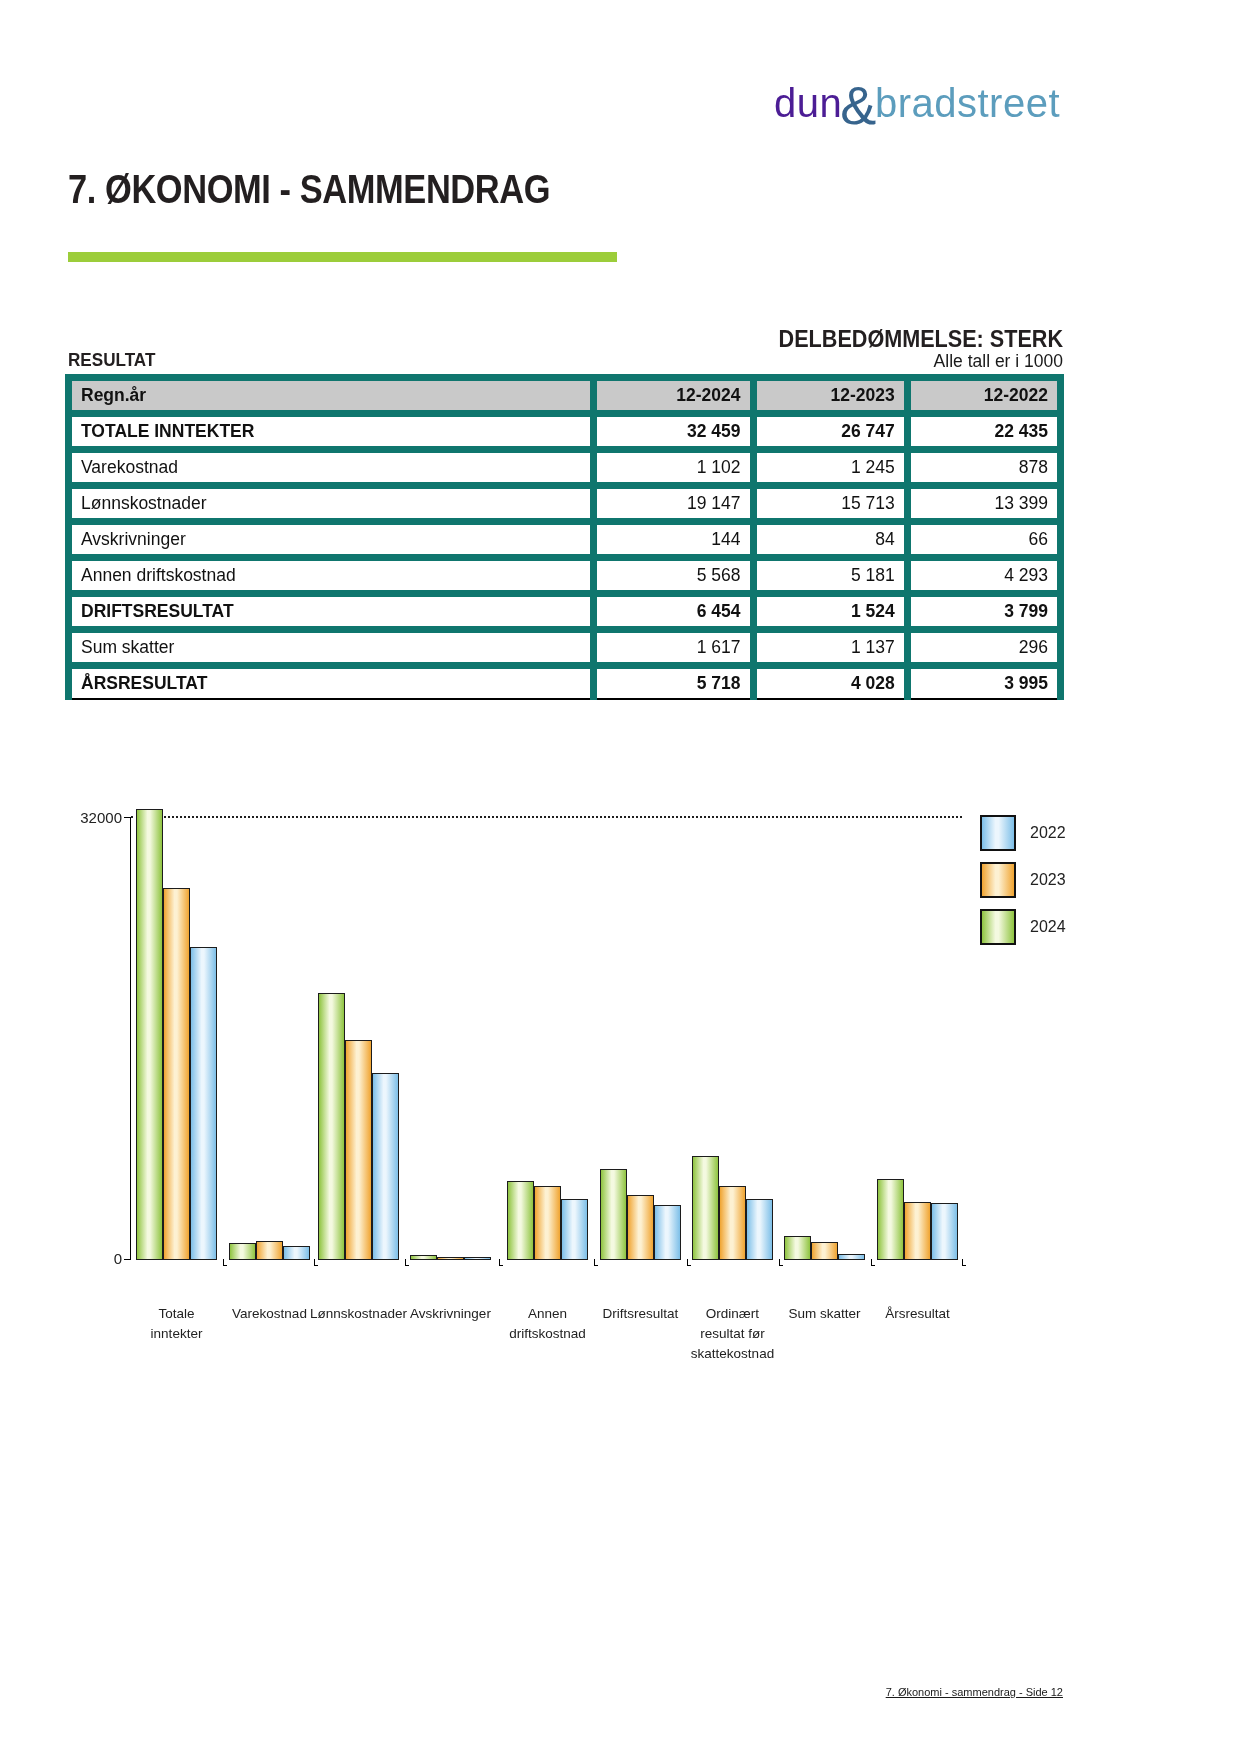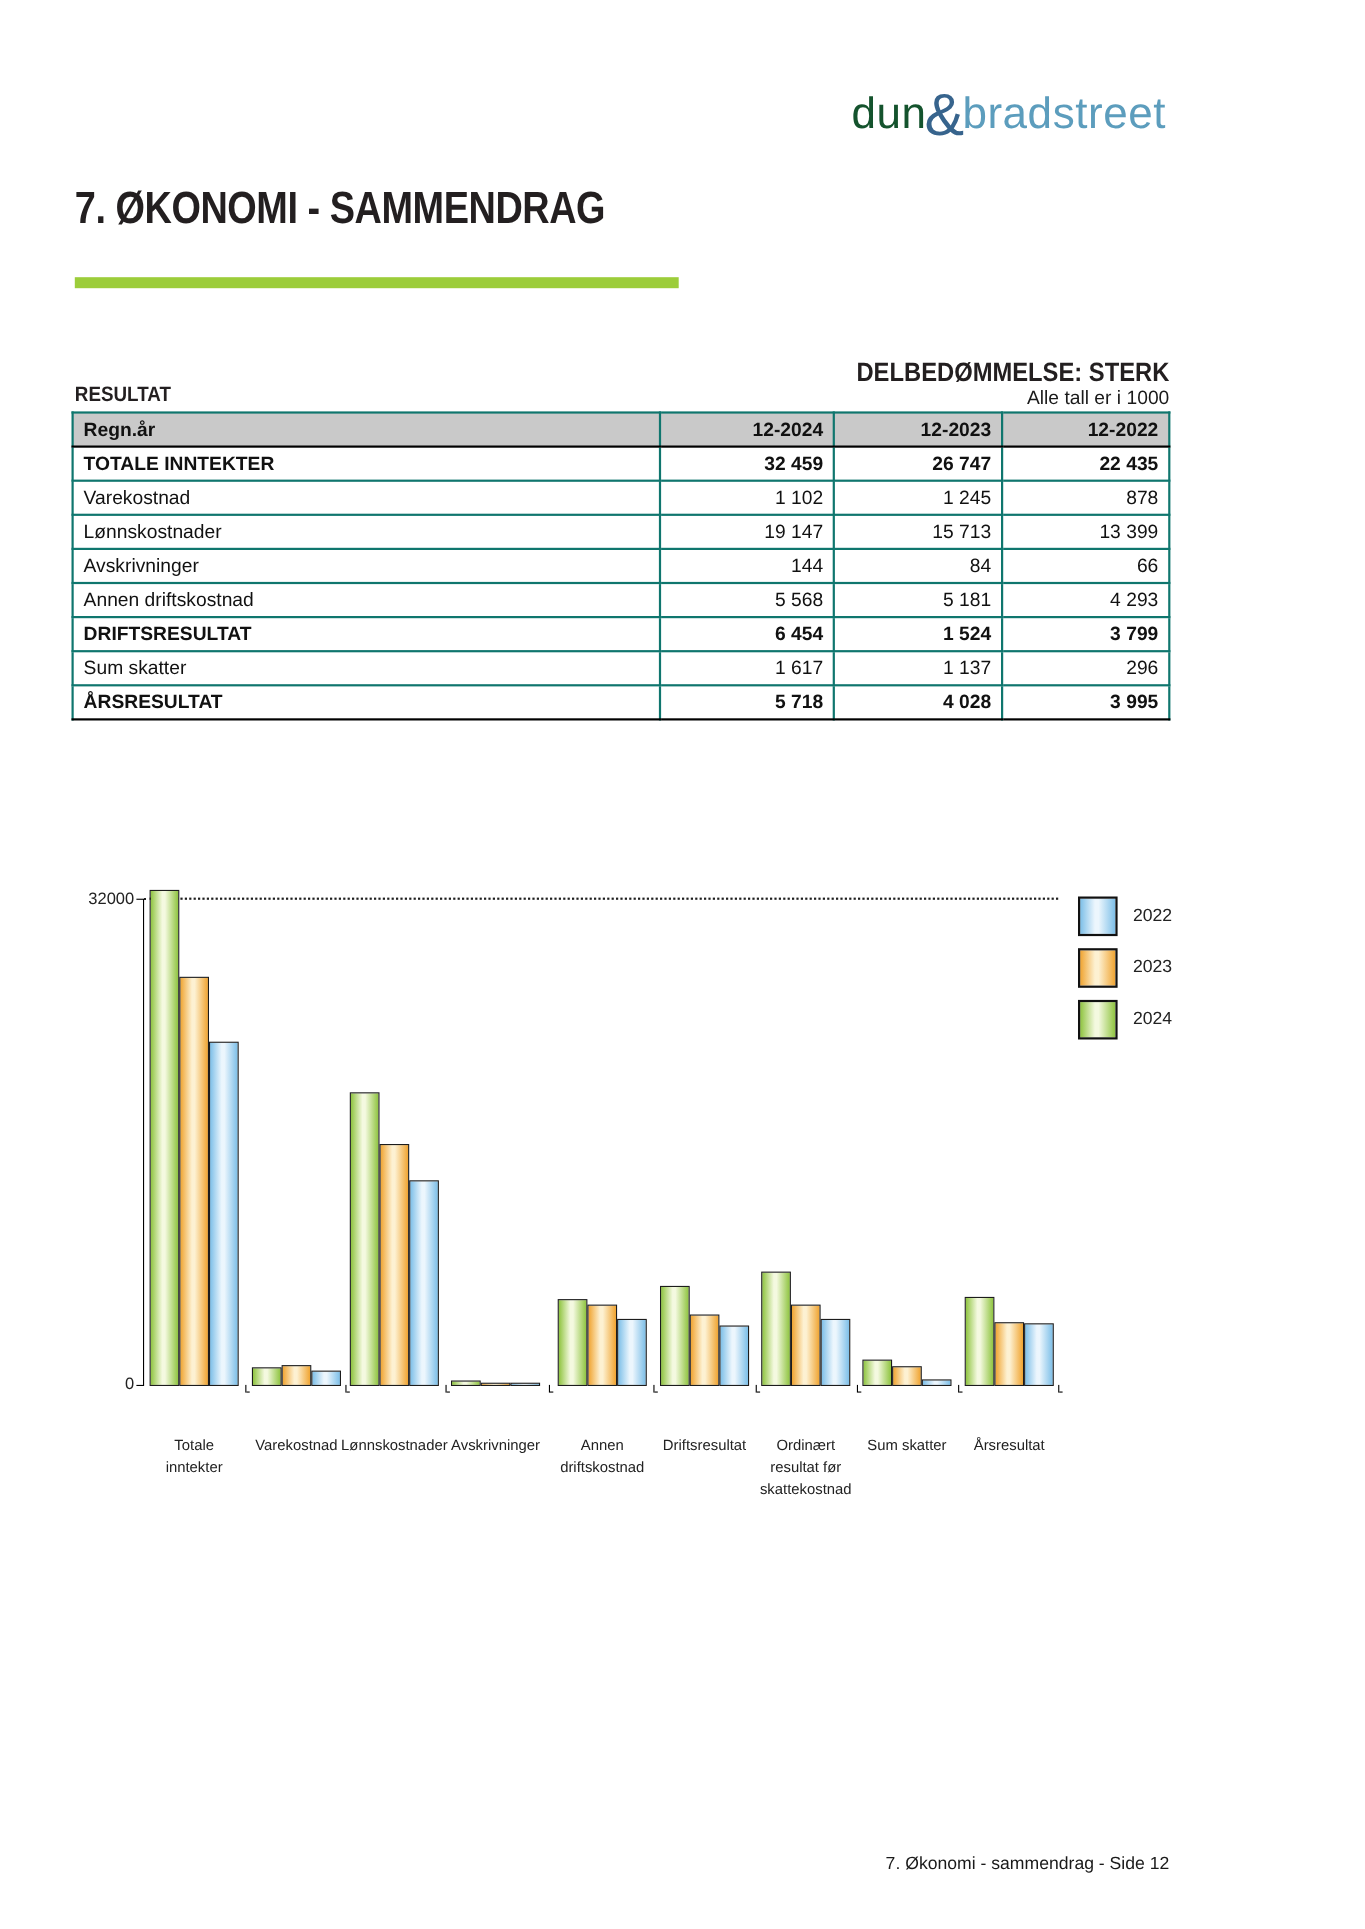--- a/index.html
+++ b/index.html
@@ -1,38 +1,38 @@
 <!DOCTYPE html>
 <html><head>
 <meta charset="utf-8">
 <style>
   html,body{margin:0;padding:0;background:#ffffff;}
   body{font-family:"Liberation Sans", sans-serif;color:#1a1a1a;}
   .page{position:relative;width:1241px;height:1754px;background:#ffffff;overflow:hidden;}
 
   
   .logo{position:absolute;top:74px;right:181px;font-size:40px;letter-spacing:.5px;white-space:nowrap;}
-  .logo .dun{color:#14532d;}
+  .logo .dun{color:#4c1d95;}
   .logo .amp{color:#37648d;font-size:54px;vertical-align:-7px;margin:0 -2px;}
   .logo .bradstreet{color:#5c9dbd;}
 
   
   .page-title{position:absolute;top:166px;left:68px;margin:0;font-size:41px;font-weight:700;
     letter-spacing:-.5px;color:#231f20;transform:scaleX(.84);transform-origin:0 50%;white-space:nowrap;}
   .title-rule{position:absolute;top:252px;left:68px;width:549px;height:10px;}
   .assessment{position:absolute;top:325px;right:178px;font-size:24px;font-weight:700;color:#231f20;
     transform:scaleX(.9);transform-origin:100% 50%;white-space:nowrap;}
   .section-label{position:absolute;top:349px;left:68px;font-size:19px;font-weight:700;color:#231f20;
     transform:scaleX(.9);transform-origin:0 50%;}
   .units-note{position:absolute;top:351px;right:178px;font-size:17.5px;color:#1a1a1a;}
 
   
   table.result{position:absolute;top:374px;left:65px;width:999px;border-collapse:collapse;
     font-size:17.5px;color:#111;}
-  table.result th,table.result td{border:2px solid #0f766e;padding:3px 9px;height:23px;}
+  table.result th,table.result td{border:7px solid #0f766e;padding:3px 9px;height:23px;}
   table.result thead th{background:#c9c9c9;text-align:right;font-weight:700;border-bottom:2px solid #000;}
   table.result thead th.lbl{text-align:left;}
   table.result td{text-align:right;}
   table.result td.lbl{text-align:left;}
   table.result tr.bold td{font-weight:700;}
   table.result{border:2px solid #000;outline:0;}
   table.result tr:last-child td{border-bottom:2px solid #000;}
 
   
   .chart-root{position:absolute;inset:0;}
@@ -41,21 +41,21 @@
   .y-lab{position:absolute;font-size:15px;color:#222;text-align:right;width:50px;}
   .grid-dotted{position:absolute;border-top:2px dotted #1f1f1f;height:0;}
   .bar-group{position:absolute;}
   .bar{position:absolute;bottom:0;width:25px;border:1px solid #1c1c1c;box-sizing:content-box;}
   .x-tick{position:absolute;width:1px;height:7px;background:#000;}
   .x-tick:after{content:"";position:absolute;left:1px;bottom:0;width:3px;height:1px;background:#000;}
   .x-label{position:absolute;width:170px;text-align:center;font-size:13.5px;line-height:20px;color:#222;margin-top:36px;}
   .legend-swatch{position:absolute;width:36px;height:36px;border:2px solid #111;box-sizing:border-box;}
   .legend-label{position:absolute;font-size:16px;color:#222;line-height:40px;}
 
-  .footer{position:absolute;top:1686px;right:178px;font-size:16px;color:#1a1a1a;}
+  .footer{position:absolute;top:1686px;right:178px;font-size:11px;color:#1a1a1a;text-decoration:underline;}
 </style>
 </head>
 <body>
 
 <div class="page">
 
   <div class="logo">
     <span class="dun">dun</span><span class="amp">&amp;</span><span class="bradstreet">bradstreet</span>
   </div>
 

